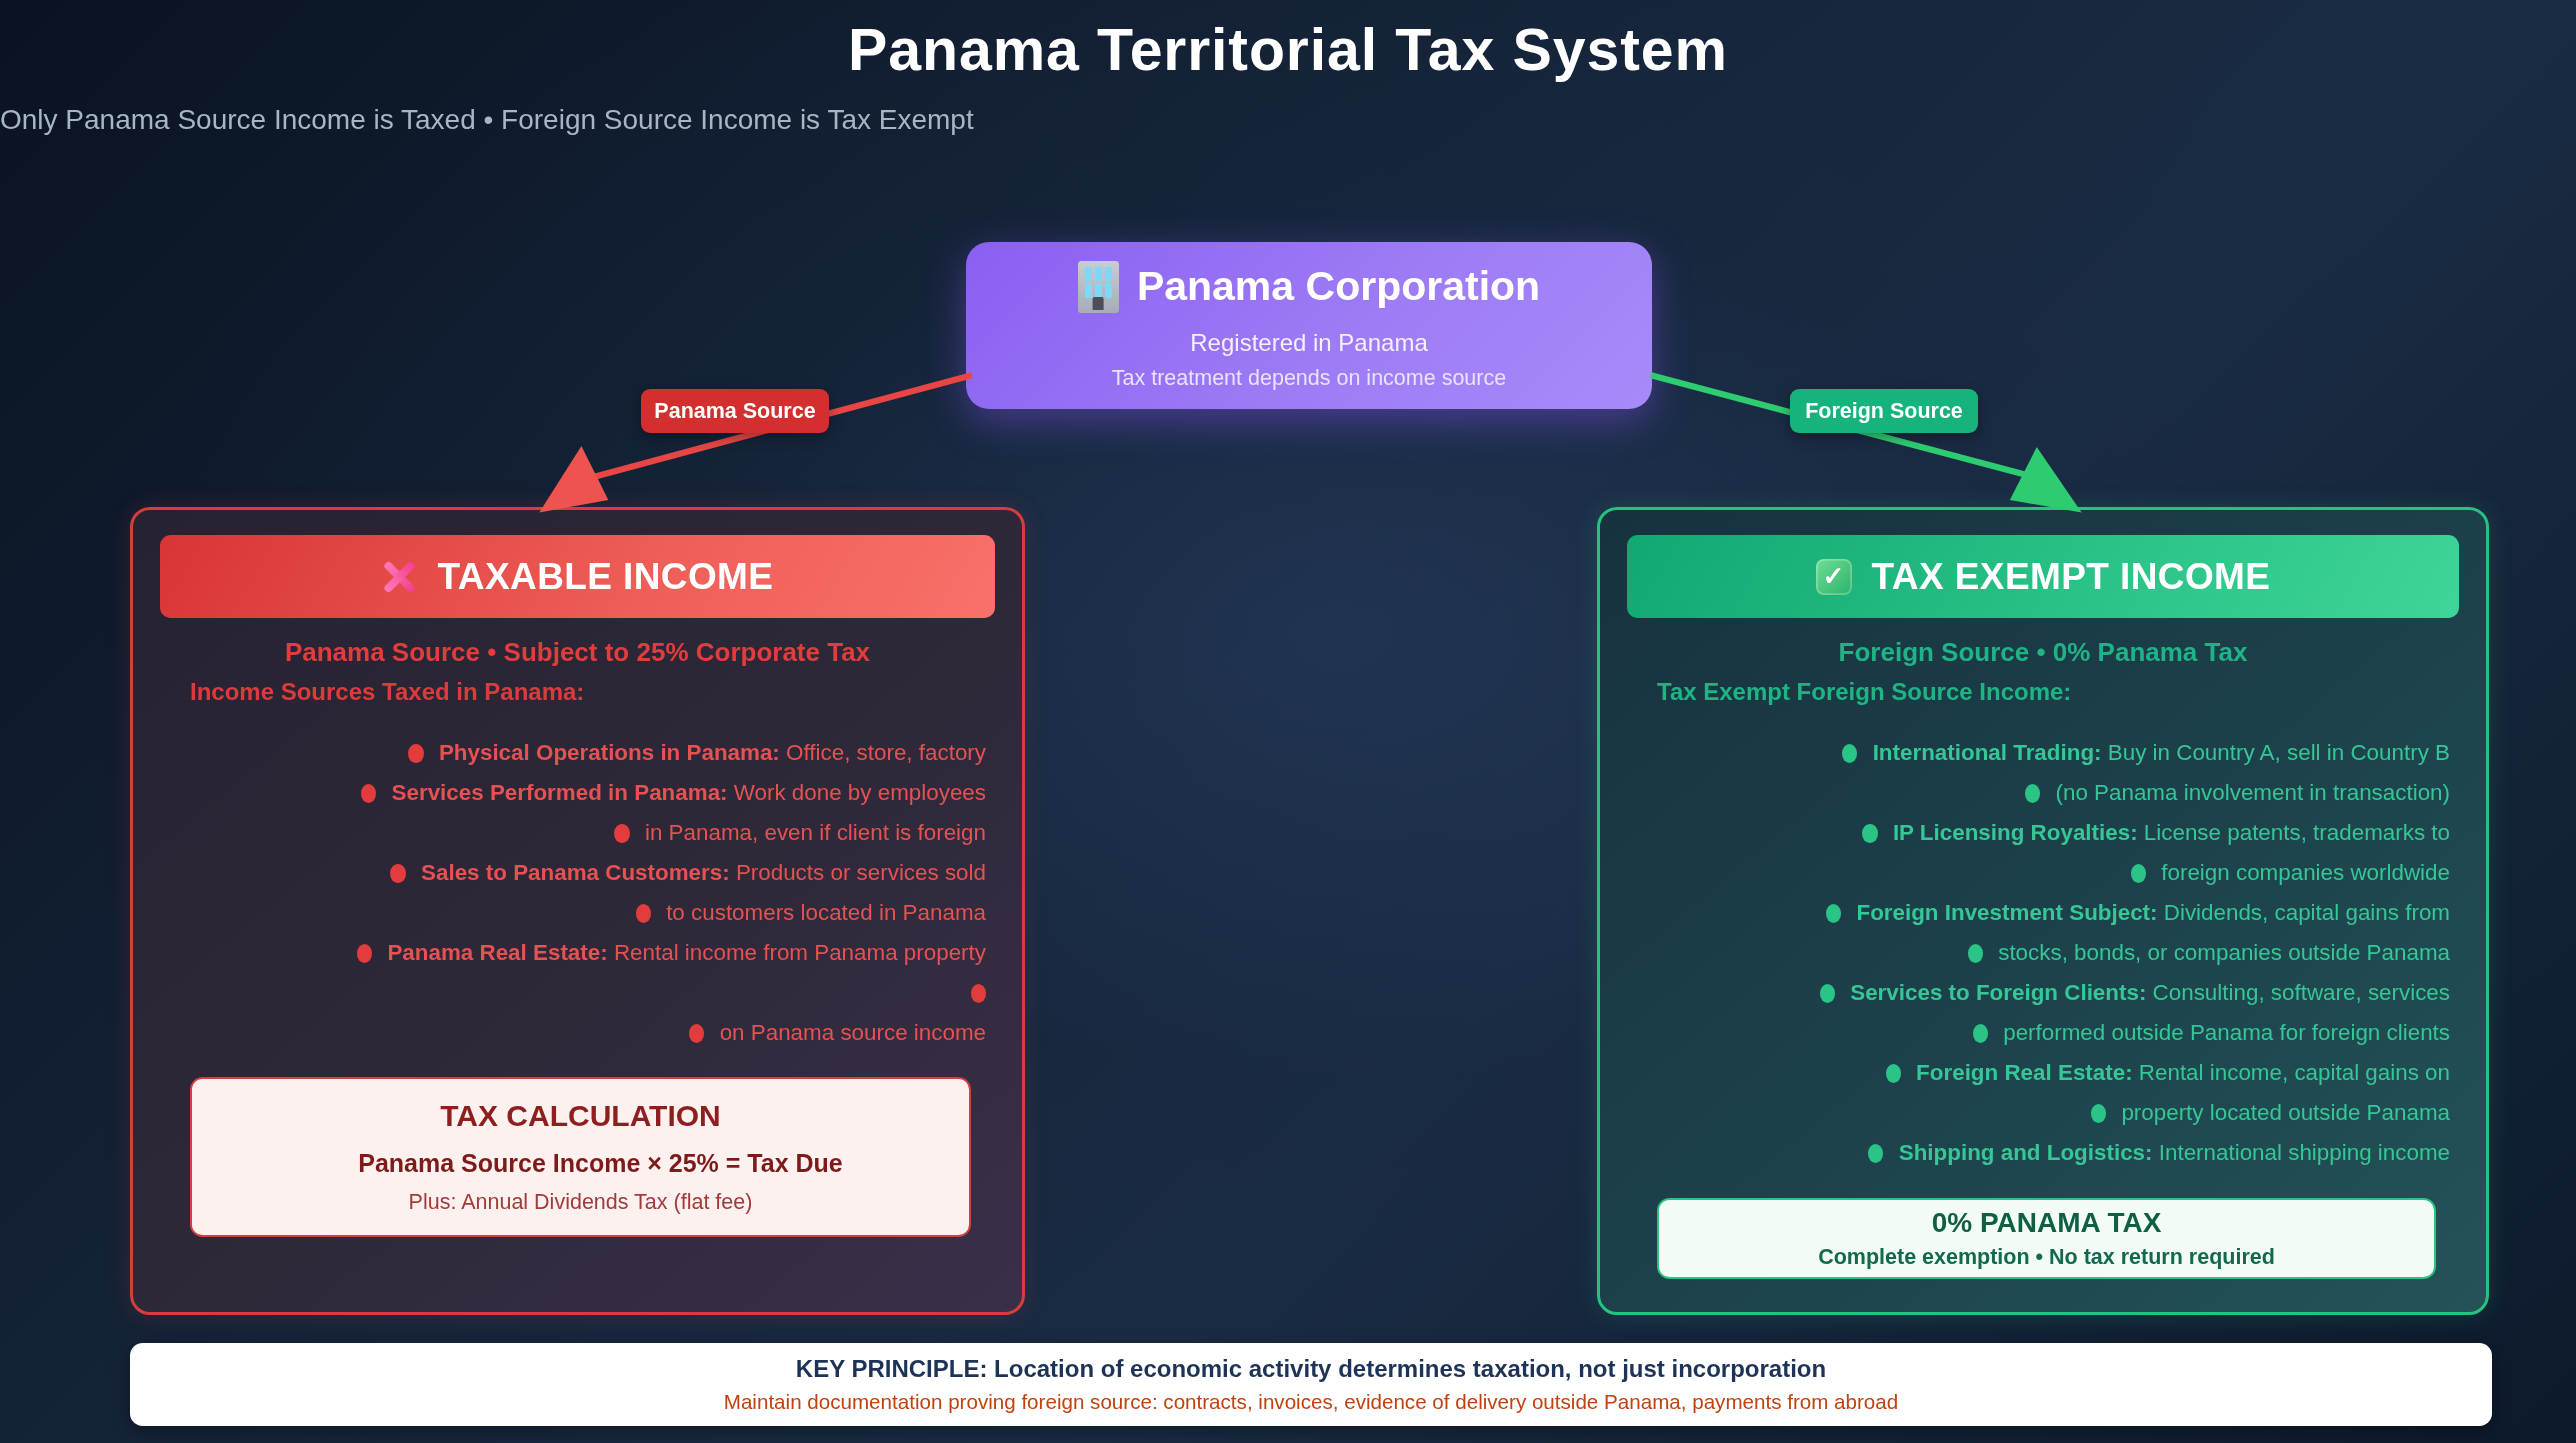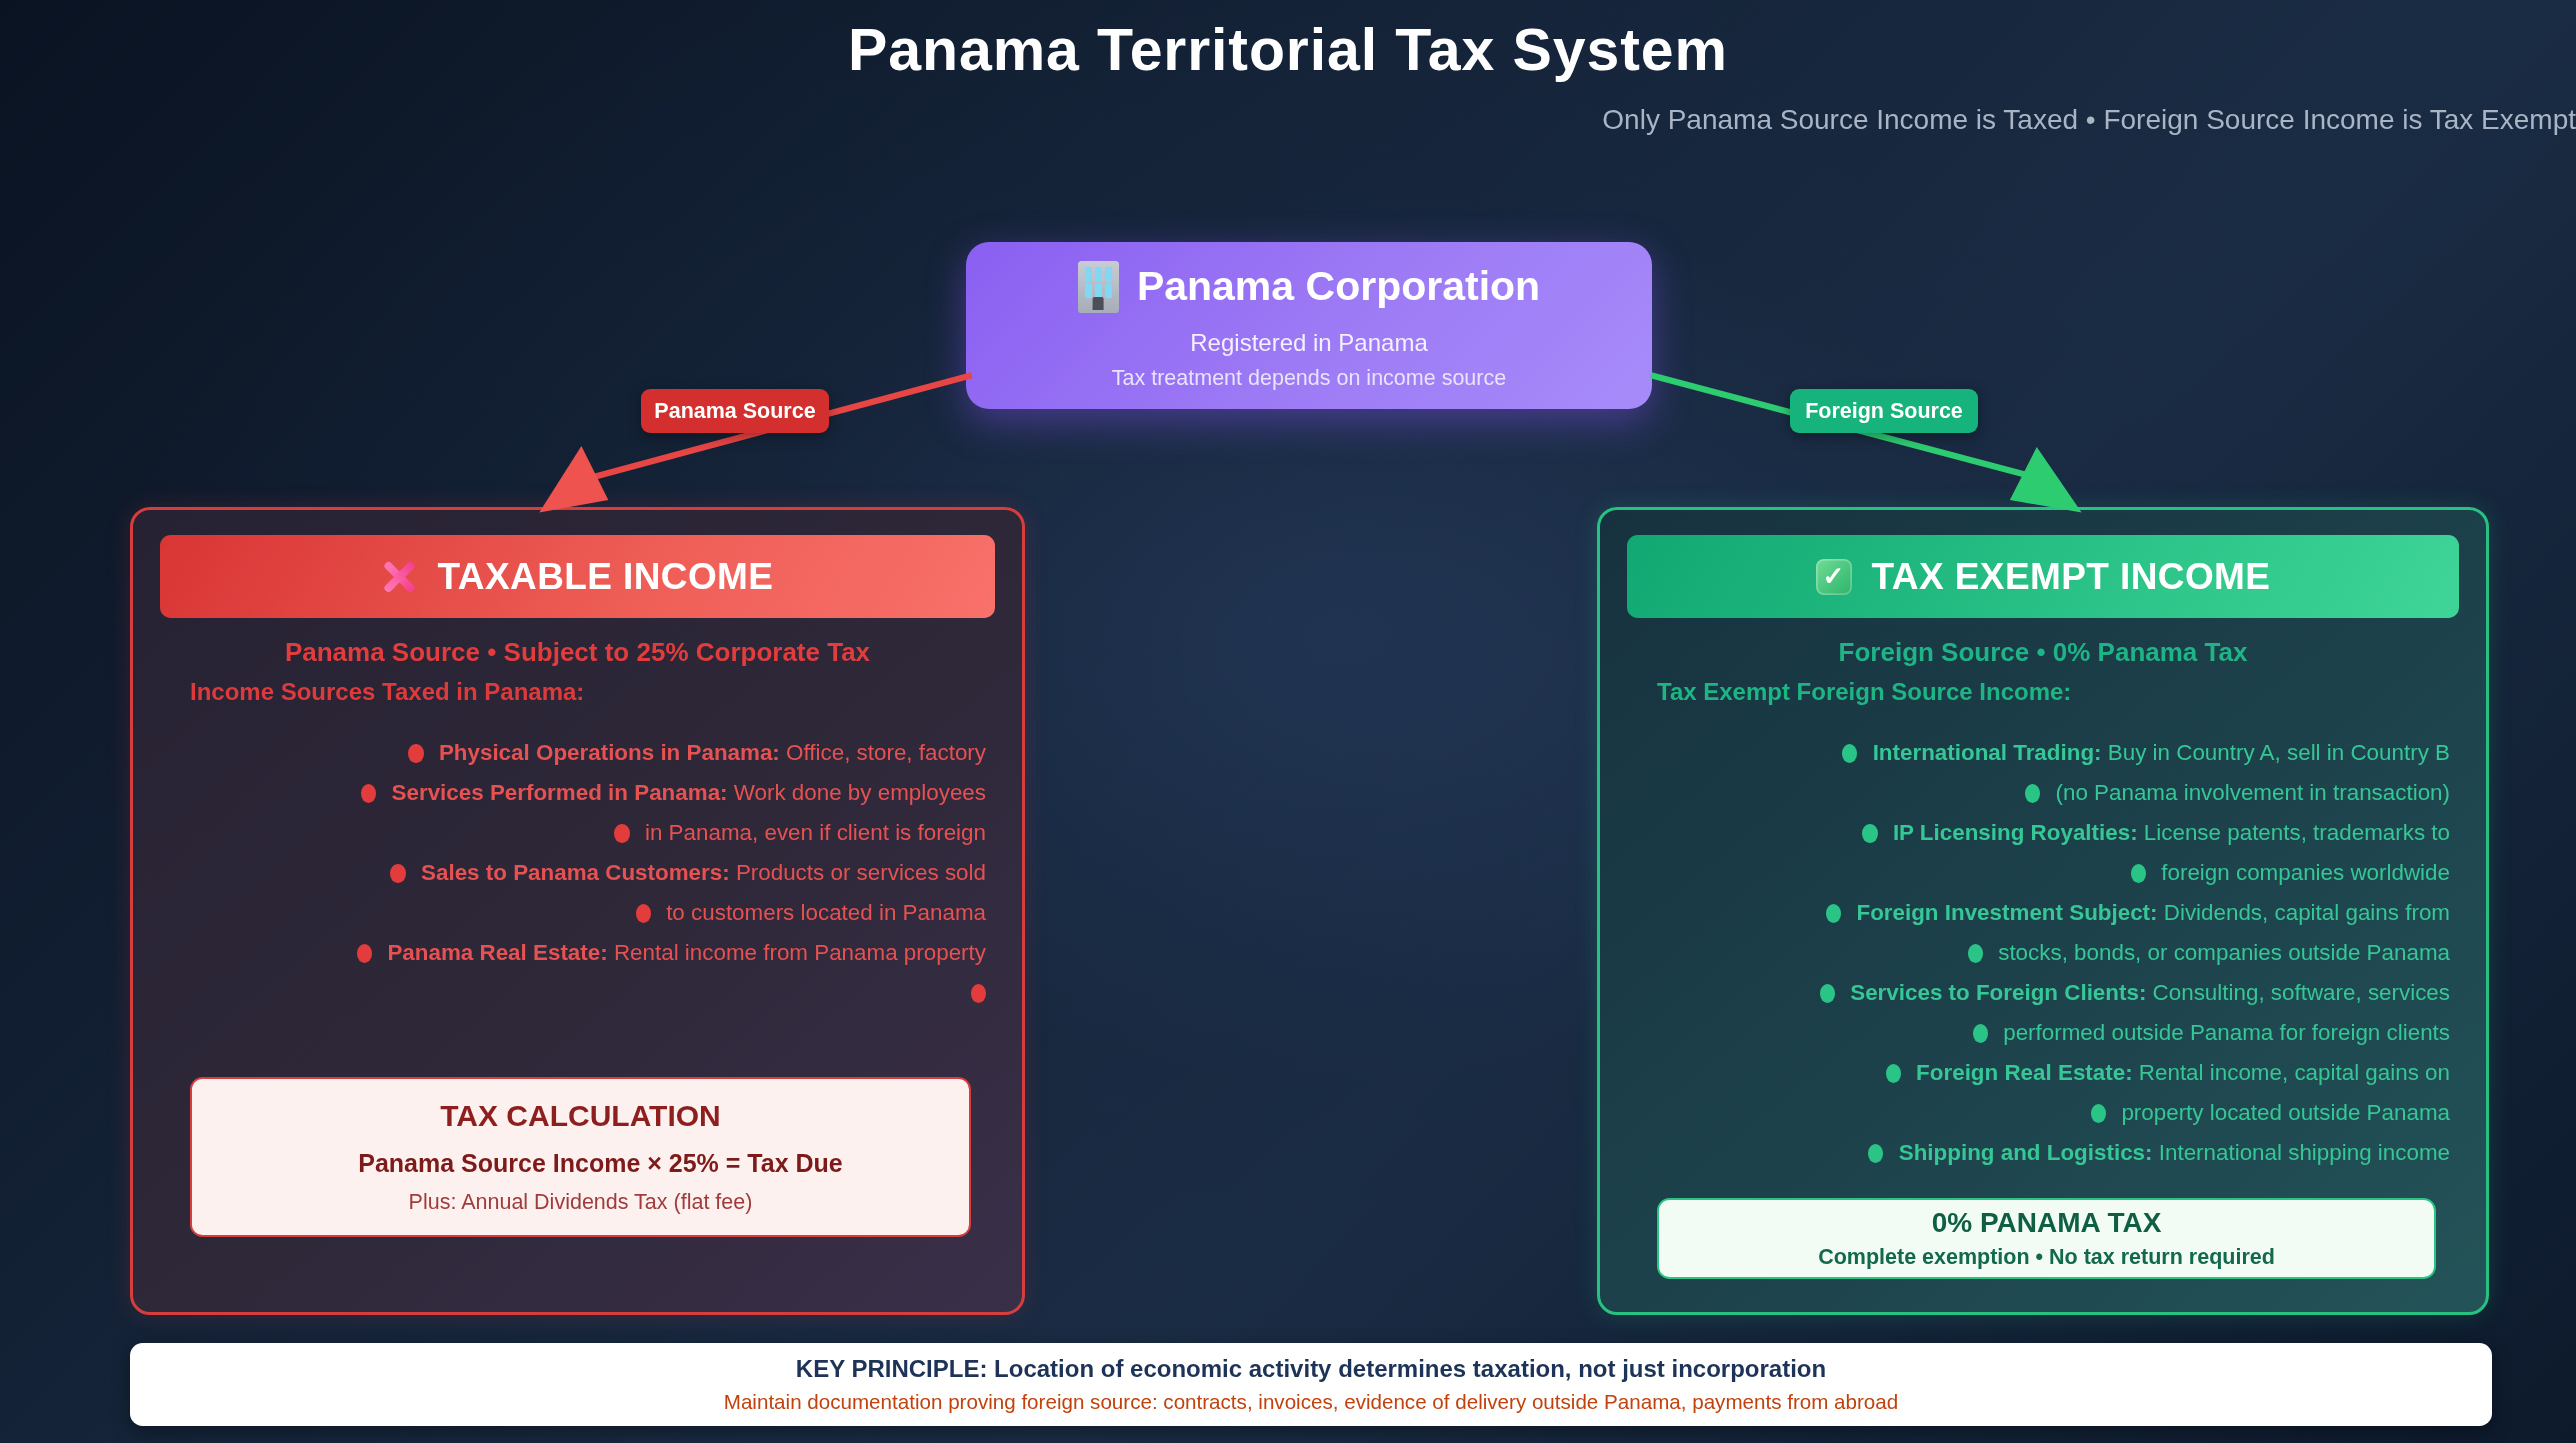--- a/index.html
+++ b/index.html
@@ -8,21 +8,21 @@
     font-family:"Liberation Sans",sans-serif;
     background:
       radial-gradient(1525px 987px at 52% 44%, rgba(40,62,98,.55) 0%, rgba(24,40,64,.35) 45%, rgba(10,20,36,0) 80%),
       linear-gradient(135deg,#0a1322 0%,#152439 40%,#1a2c44 62%,#0d1a2c 100%);
   }
   .abs{position:absolute;}
 
   
   .page-title{left:0;top:16px;width:100%;text-align:center;color:#ffffff;
     font-size:59px;font-weight:bold;letter-spacing:0.9px;}
-  .page-subtitle{left:0;top:104px;width:100%;text-align:right;color:#a9b4c4;font-size:28px;}
+  .page-subtitle{left:0;top:104px;width:100%;text-align:left;color:#a9b4c4;font-size:28px;}
 
   
   .corp{left:966px;top:242px;width:686px;height:167px;border-radius:23px;
     background:linear-gradient(135deg,#8a5ff2 0%,#9d7bf5 55%,#a78bfa 100%);
     box-shadow:0 12.6px 39px rgba(124,82,230,.45);
     display:flex;flex-direction:column;align-items:center;justify-content:center;z-index:4;}
   .corp-title{display:flex;align-items:center;gap:18px;color:#fff;font-size:41px;font-weight:bold;}
   .corp-line1{margin-top:16px;color:#f4f0ff;font-size:24px;}
   .corp-line2{margin-top:9px;color:#e9e3fb;font-size:21.5px;}
 
@@ -170,20 +170,24 @@
         <span class="dot"></span>
         <span class="li-text">to customers located in Panama</span>
       </div>
       <div class="li-row">
         <span class="dot"></span>
         <span class="li-text"><b>Panama Real Estate: </b>Rental income from Panama property</span>
       </div>
       <div class="li-row">
         <span class="dot"></span>
       </div>
+      <div class="li-row">
+        <span class="dot"></span>
+        <span class="li-text">on Panama source income</span>
+      </div>
     </div>
   <div class="calc-box">
     <div class="calc-title">TAX CALCULATION</div>
     <div class="calc-formula">Panama Source Income × 25% = Tax Due</div>
     <div class="calc-note">Plus: Annual Dividends Tax (flat fee)</div>
   </div>
 </div>
 
 <div class="abs card green">
   <div class="banner">

